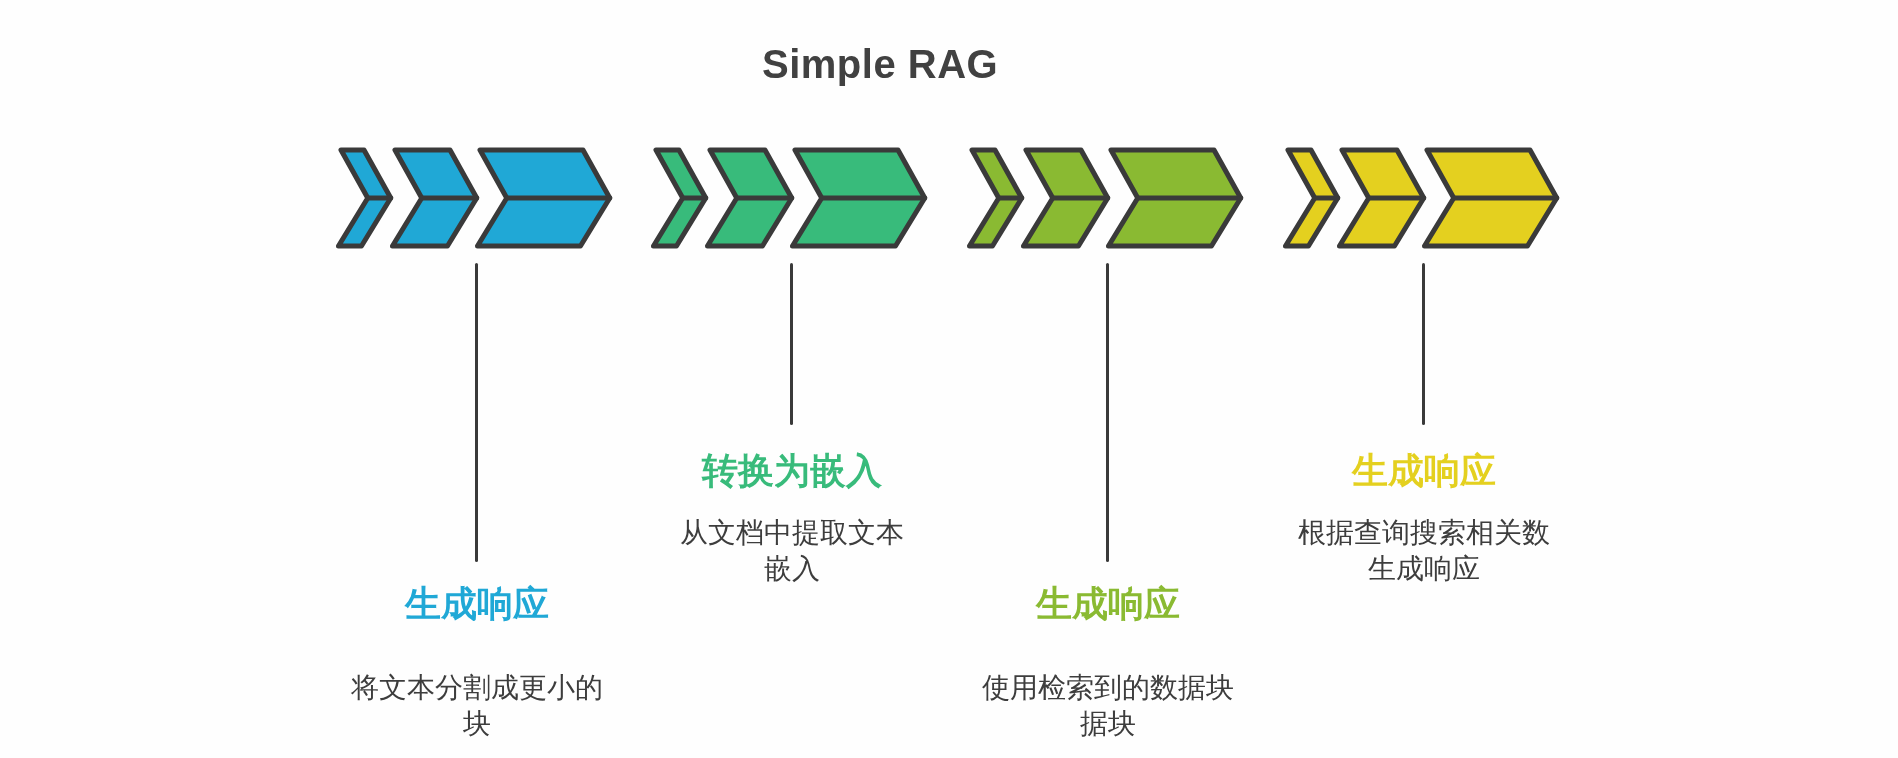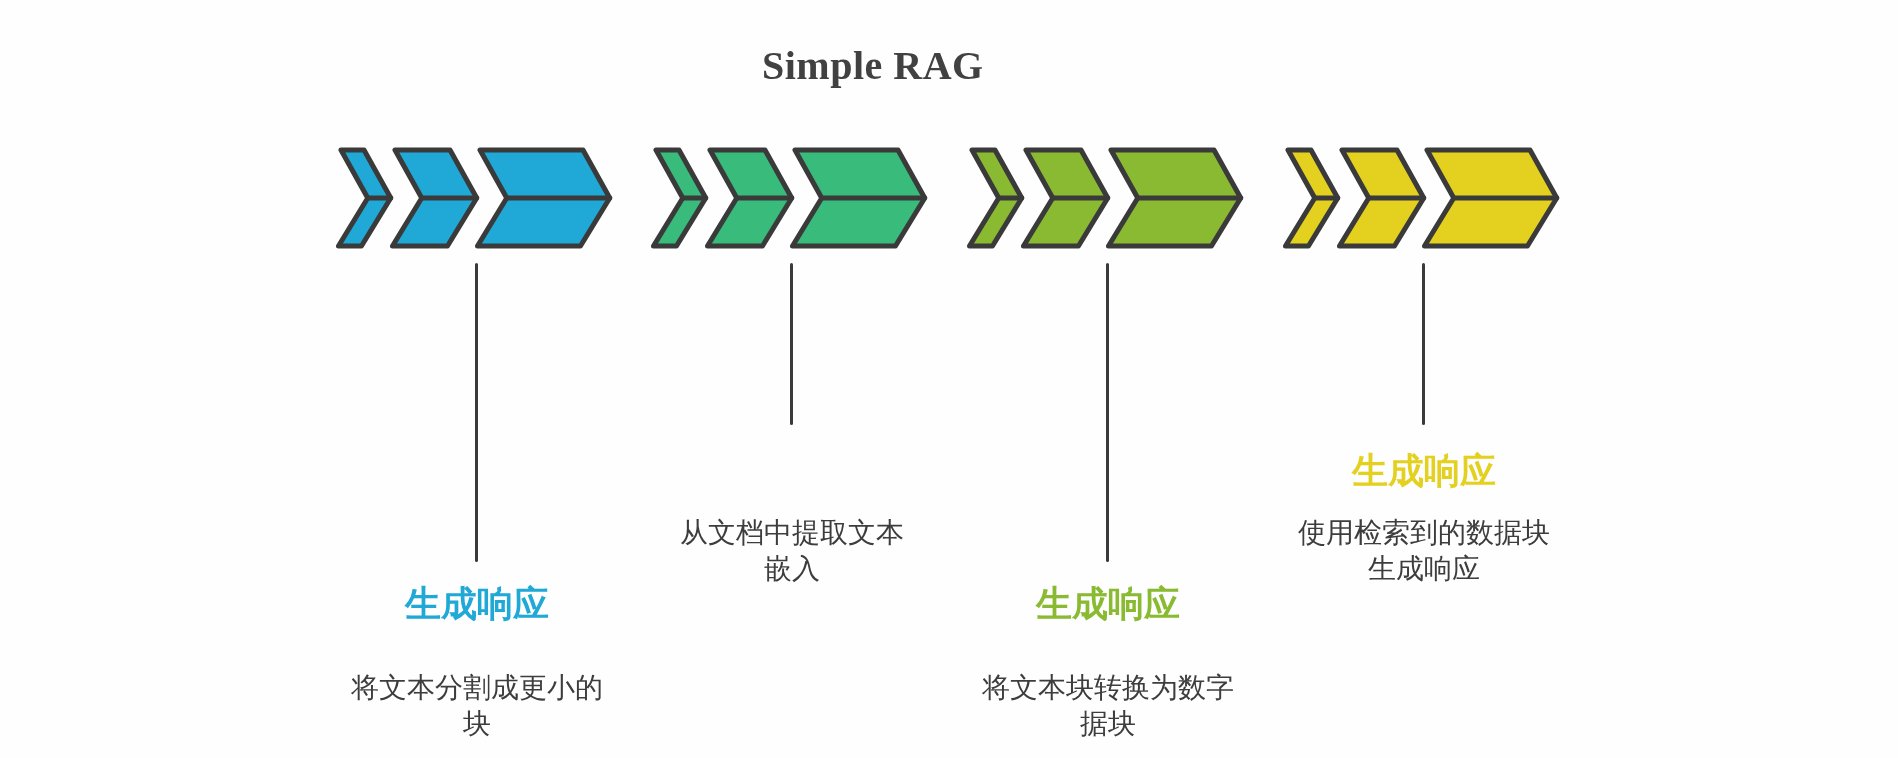--- a/index.html
+++ b/index.html
@@ -6,21 +6,20 @@
   body {
     font-family: "Liberation Sans", "DejaVu Sans", sans-serif;
     background: #ffffff;
   }
   .canvas {
     position: relative;
     width: 1898px;
     height: 758px;
     background: var(--background, #fefefe);
     overflow: hidden;
-    font-family: Liberation Serif, serif;
   }
   .title {
     position: absolute;
     left: 762px;
     top: 42px;
     margin: 0;
     font-size: 40px;
     font-weight: 700;
     color: var(--title_text, #414141);
     letter-spacing: 0.5px;
@@ -119,52 +118,53 @@
       <g transform="skewX(-1.5)">
         <path d="M3 0 L26 0 L54 48 L26 96 L3 96 L31 48 Z"></path>
           <line x1="31" y1="48" x2="54" y2="48"></line>
         <path d="M57 0 L112 0 L140 48 L112 96 L57 96 L85 48 Z"></path>
           <line x1="85" y1="48" x2="140" y2="48"></line>
         <path d="M142 0 L245 0 L273 48 L245 96 L142 96 L170 48 Z"></path>
           <line x1="170" y1="48" x2="273" y2="48"></line>
       </g>
     </svg>
     <div class="vline"></div>
+    <div class="step-title">转换为嵌入</div>
     <div class="step-desc">从文档中提取文本
 嵌入</div>
   </div>
 
   <div class="step s3 low" style="color: rgb(138, 186, 50);">
     <svg class="chev" viewBox="0 0 278 96">
       <g transform="skewX(-1.5)">
         <path d="M3 0 L26 0 L54 48 L26 96 L3 96 L31 48 Z"></path>
           <line x1="31" y1="48" x2="54" y2="48"></line>
         <path d="M57 0 L112 0 L140 48 L112 96 L57 96 L85 48 Z"></path>
           <line x1="85" y1="48" x2="140" y2="48"></line>
         <path d="M142 0 L245 0 L273 48 L245 96 L142 96 L170 48 Z"></path>
           <line x1="170" y1="48" x2="273" y2="48"></line>
       </g>
     </svg>
     <div class="vline"></div>
     <div class="step-title">生成响应</div>
-    <div class="step-desc">将文本块转换为数字
+    <div class="step-desc">使用检索到的数据块
 据块</div>
   </div>
 
   <div class="step s4 high" style="color: rgb(228, 208, 31);">
     <svg class="chev" viewBox="0 0 278 96">
       <g transform="skewX(-1.5)">
         <path d="M3 0 L26 0 L54 48 L26 96 L3 96 L31 48 Z"></path>
           <line x1="31" y1="48" x2="54" y2="48"></line>
         <path d="M57 0 L112 0 L140 48 L112 96 L57 96 L85 48 Z"></path>
           <line x1="85" y1="48" x2="140" y2="48"></line>
         <path d="M142 0 L245 0 L273 48 L245 96 L142 96 L170 48 Z"></path>
           <line x1="170" y1="48" x2="273" y2="48"></line>
       </g>
     </svg>
     <div class="vline"></div>
     <div class="step-title">生成响应</div>
-    <div class="step-desc">使用检索到的数据块
+    <div class="step-desc">根据查询搜索相关数
 生成响应</div>
   </div>
 
 
 </div>
 
 </body></html>

